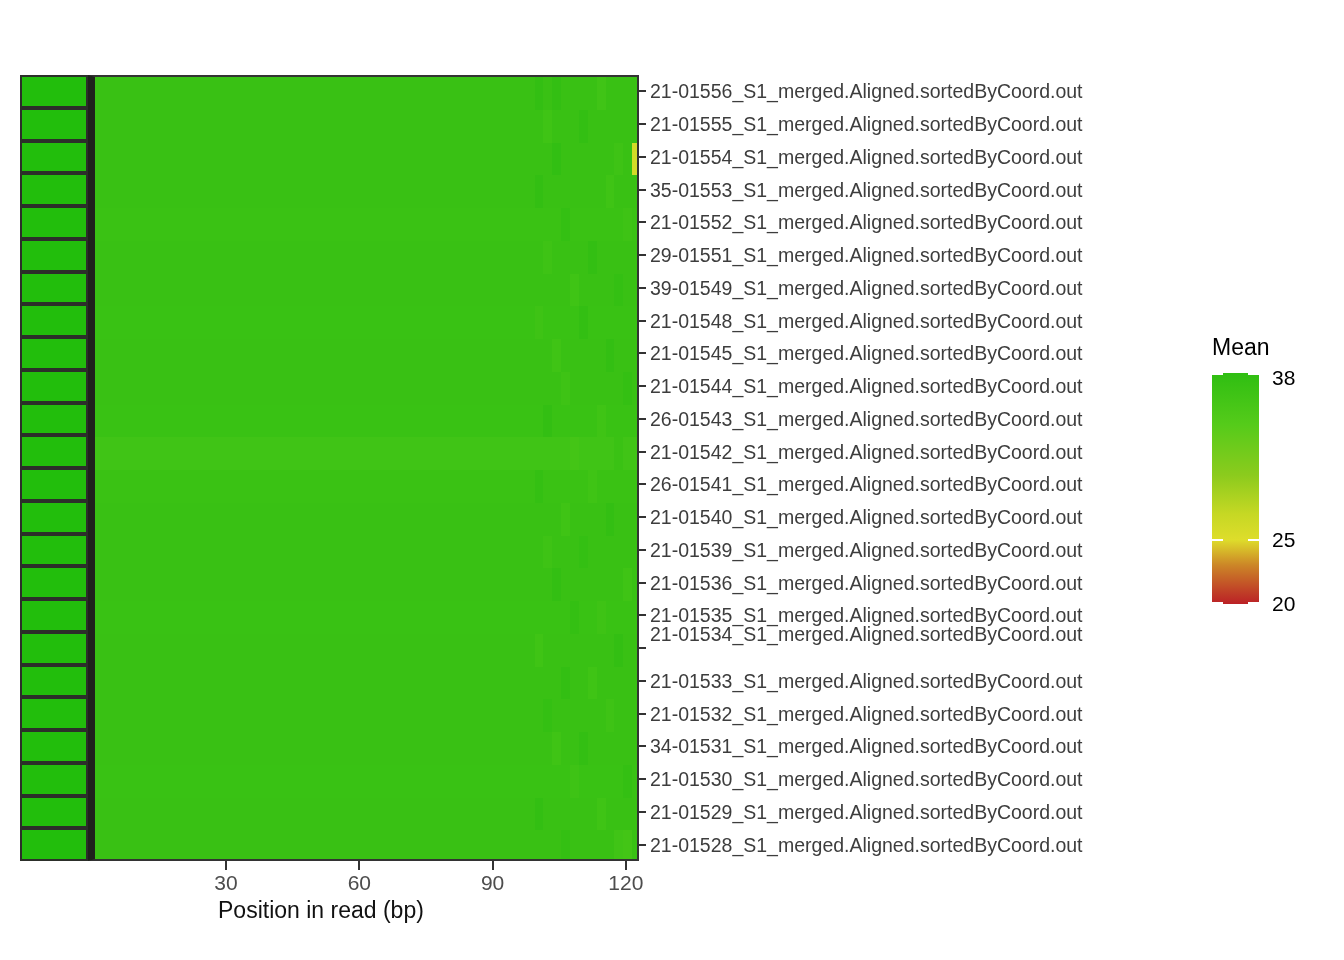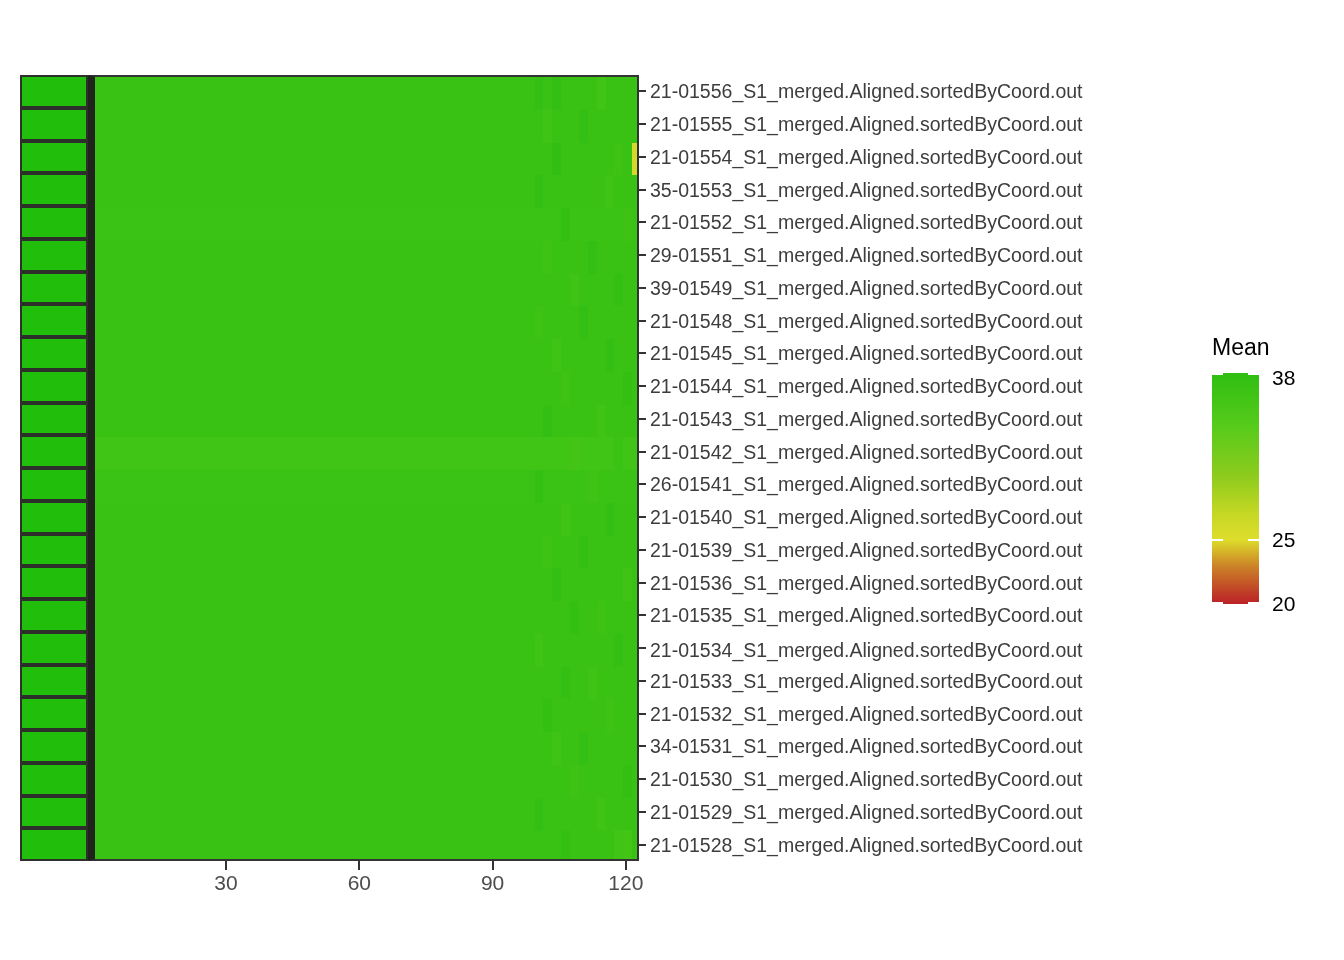--- a/index.html
+++ b/index.html
@@ -1059,35 +1059,35 @@
       <div class="y-label" style="top: 255.125px;">29-01551_S1_merged.Aligned.sortedByCoord.out</div>
       <div class="y-tick" style="top: 286.875px;"></div>
       <div class="y-label" style="top: 287.875px;">39-01549_S1_merged.Aligned.sortedByCoord.out</div>
       <div class="y-tick" style="top: 319.625px;"></div>
       <div class="y-label" style="top: 320.625px;">21-01548_S1_merged.Aligned.sortedByCoord.out</div>
       <div class="y-tick" style="top: 352.375px;"></div>
       <div class="y-label" style="top: 353.375px;">21-01545_S1_merged.Aligned.sortedByCoord.out</div>
       <div class="y-tick" style="top: 385.125px;"></div>
       <div class="y-label" style="top: 386.125px;">21-01544_S1_merged.Aligned.sortedByCoord.out</div>
       <div class="y-tick" style="top: 417.875px;"></div>
-      <div class="y-label" style="top: 418.875px;">21-01543_S1_merged.Aligned.sortedByCoord.out</div>
+      <div class="y-label" style="top: 418.875px;">26-01543_S1_merged.Aligned.sortedByCoord.out</div>
       <div class="y-tick" style="top: 450.625px;"></div>
       <div class="y-label" style="top: 451.625px;">21-01542_S1_merged.Aligned.sortedByCoord.out</div>
       <div class="y-tick" style="top: 483.375px;"></div>
       <div class="y-label" style="top: 484.375px;">26-01541_S1_merged.Aligned.sortedByCoord.out</div>
       <div class="y-tick" style="top: 516.125px;"></div>
       <div class="y-label" style="top: 517.125px;">21-01540_S1_merged.Aligned.sortedByCoord.out</div>
       <div class="y-tick" style="top: 548.875px;"></div>
       <div class="y-label" style="top: 549.875px;">21-01539_S1_merged.Aligned.sortedByCoord.out</div>
       <div class="y-tick" style="top: 581.625px;"></div>
       <div class="y-label" style="top: 582.625px;">21-01536_S1_merged.Aligned.sortedByCoord.out</div>
       <div class="y-tick" style="top: 614.375px;"></div>
       <div class="y-label" style="top: 615.375px;">21-01535_S1_merged.Aligned.sortedByCoord.out</div>
       <div class="y-tick" style="top: 647.125px;"></div>
-      <div class="y-label" style="top: 650px;">21-01534_S1_merged.Aligned.sortedByCoord.out</div>
+      <div class="y-label" style="top: 634px;">21-01534_S1_merged.Aligned.sortedByCoord.out</div>
       <div class="y-tick" style="top: 679.875px;"></div>
       <div class="y-label" style="top: 680.875px;">21-01533_S1_merged.Aligned.sortedByCoord.out</div>
       <div class="y-tick" style="top: 712.625px;"></div>
       <div class="y-label" style="top: 713.625px;">21-01532_S1_merged.Aligned.sortedByCoord.out</div>
       <div class="y-tick" style="top: 745.375px;"></div>
       <div class="y-label" style="top: 746.375px;">34-01531_S1_merged.Aligned.sortedByCoord.out</div>
       <div class="y-tick" style="top: 778.125px;"></div>
       <div class="y-label" style="top: 779.125px;">21-01530_S1_merged.Aligned.sortedByCoord.out</div>
       <div class="y-tick" style="top: 810.875px;"></div>
       <div class="y-label" style="top: 811.875px;">21-01529_S1_merged.Aligned.sortedByCoord.out</div>
@@ -1098,20 +1098,21 @@
   <div id="x-axis">
       <div class="x-tick" style="left: 225.057px;"></div>
       <div class="x-tick-label" style="left: 226.057px;">30</div>
       <div class="x-tick" style="left: 358.336px;"></div>
       <div class="x-tick-label" style="left: 359.336px;">60</div>
       <div class="x-tick" style="left: 491.615px;"></div>
       <div class="x-tick-label" style="left: 492.615px;">90</div>
       <div class="x-tick" style="left: 624.893px;"></div>
       <div class="x-tick-label" style="left: 625.893px;">120</div>
     </div>
+  <div class="abs" id="x-axis-title">Position in read (bp)</div>
 
   <div class="abs" id="legend-title">Mean</div>
   <div class="abs" id="legend-bar" style="background: linear-gradient(rgb(47, 190, 18) 0%, rgb(85, 203, 26) 22.2%, rgb(140, 203, 29) 44.4%, rgb(198, 216, 36) 61.1%, rgb(222, 221, 43) 72.2%, rgb(204, 133, 39) 83.3%, rgb(192, 65, 39) 94.4%, rgb(187, 33, 38) 100%);"></div>
   <div id="legend-ticks">
       <div class="legend-notch" style="top: 373px; left: 1212px;"></div>
       <div class="legend-notch" style="top: 373px; left: 1248px;"></div>
       <div class="legend-tick-label" style="top: 378px;">38</div>
       <div class="legend-notch" style="top: 538.833px; left: 1212px;"></div>
       <div class="legend-notch" style="top: 538.833px; left: 1248px;"></div>
       <div class="legend-tick-label" style="top: 539.833px;">25</div>

